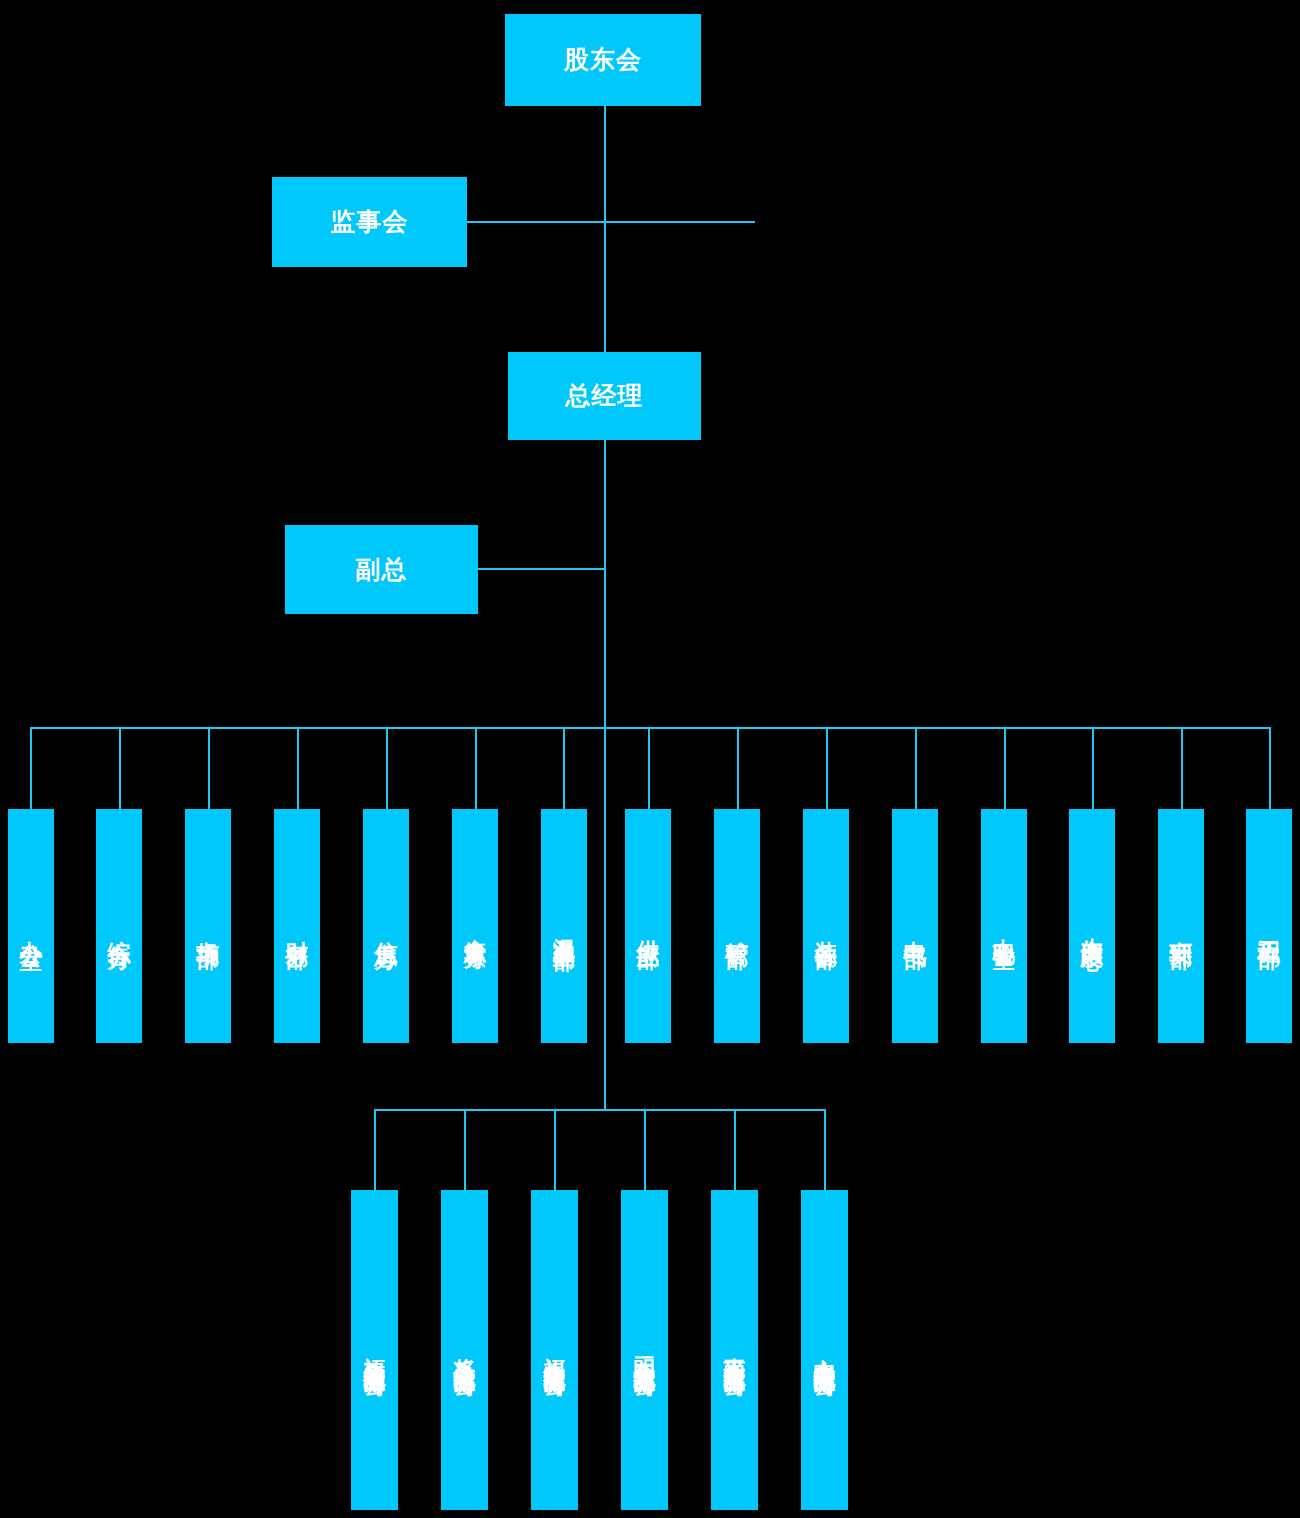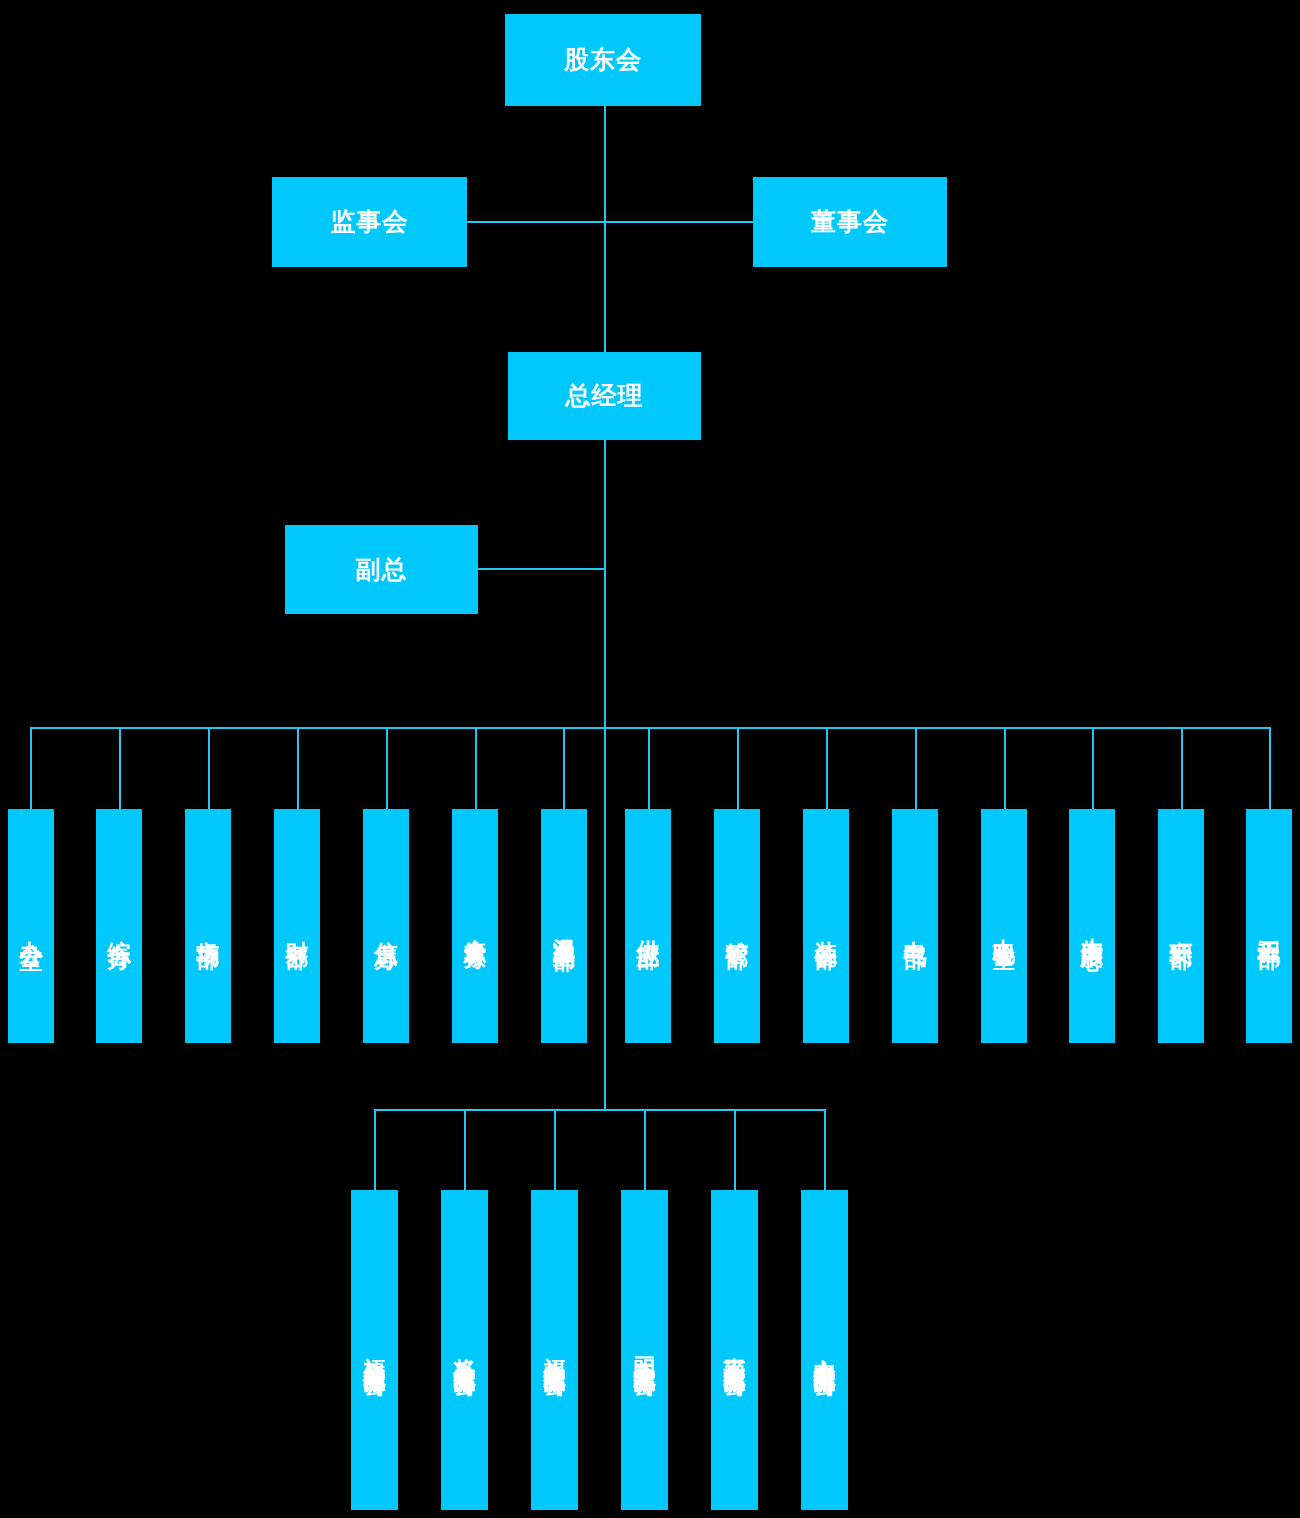--- a/index.html
+++ b/index.html
@@ -91,21 +91,20 @@
   <div class="conn v" style="left:464px; top:1109px; height:81px;"></div>
   <div class="conn v" style="left:554px; top:1109px; height:81px;"></div>
   <div class="conn v" style="left:644px; top:1109px; height:81px;"></div>
   <div class="conn v" style="left:734px; top:1109px; height:81px;"></div>
   <div class="conn v" style="left:824px; top:1109px; height:81px;"></div>
 
   <div class="node horiz" style="left:505px; top:14px; width:196px; height:92px;">股东会</div>
 
   <div class="node horiz" style="left:244px; top:177px; width:195px; height:90px;margin-left:28px;">监事会</div>
 
-  <div class="node horiz" style="left:753px; top:177px; width:194px; height:90px;">董事会</div>
 
   <div class="node horiz" style="left:285px; top:525px; width:193px; height:89px;">副总</div>
 
   <div class="node horiz" style="left:508px; top:352px; width:193px; height:88px;">总经理</div>
 
   <div class="node vert" style="left:8px;   top:809px; width:46px; height:234px;">办公室</div>
   <div class="node vert" style="left:96px;  top:809px; width:46px; height:234px;">综合办</div>
   <div class="node vert" style="left:185px; top:809px; width:46px; height:234px;">市场部</div>
   <div class="node vert" style="left:274px; top:809px; width:46px; height:234px;">财务部</div>
   <div class="node vert" style="left:363px; top:809px; width:46px; height:234px;">信息办</div>

